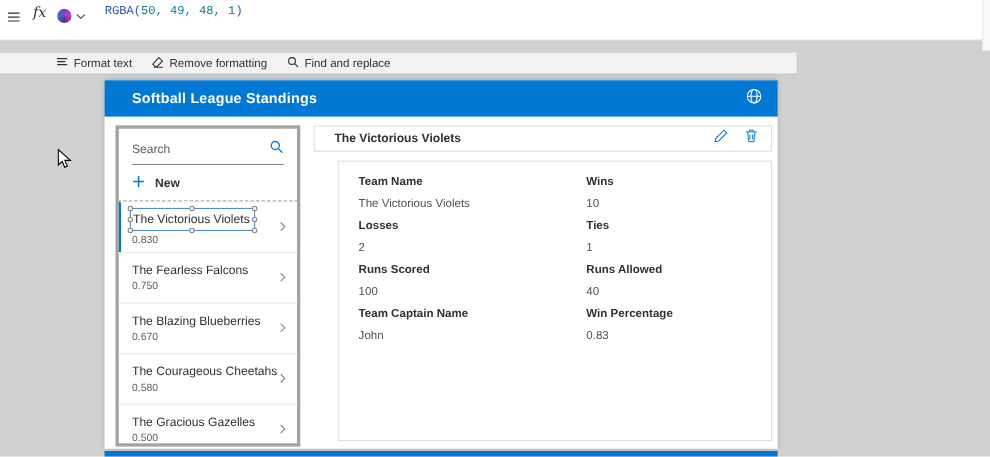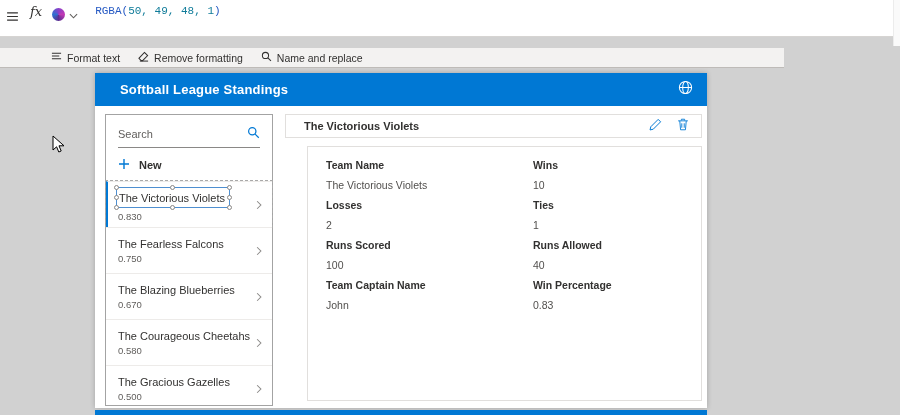--- a/index.html
+++ b/index.html
@@ -14,36 +14,36 @@
   .fx { font-family:"DejaVu Serif", serif; font-style:italic; font-size:13px; color:#323130; padding:4px 6px 0 7px; }
   .prop-dd { display:flex; align-items:center; gap:4px; padding:5px 5px 0 4px; }
   .app-dot { width:13px; height:13px; border-radius:50%; display:inline-block;
     background:conic-gradient(#8a3fc9, #c239b3, #5b2e91, #2f6fd0, #8a3fc9); }
   .formula { padding:5px 0 0 12px; font-family:"Liberation Mono", monospace; font-size:11px; white-space:pre; flex:1; }
   .tok-fn { color:#2458c3;margin-top:36px; }
   .tok-num { color:#0f7b99; }
   .fb-scroll { position:absolute; right:0; top:0; width:7px; height:46px; background:#fafafa; border-left:1px solid #ececec; }
 
   
-  .fmt-toolbar { position:absolute; top:48px; left:0; width:784px; height:20px;
+  .fmt-toolbar { position:absolute; top:48px; left:0; width:724px; height:20px;
     background:#f3f2f1; border-bottom:1px solid #bebbb8; display:flex; align-items:center; padding-left:42px; }
   .tb-btn { display:flex; align-items:center; gap:5px; font-size:10.5px; color:#323130; padding:0 9px; height:100%; }
 
   
   .canvas { position:absolute; top:69px; left:0; width:756px; height:346px; background:#d1d1d1; }
   .app { position:absolute; left:95px; top:4px; width:612px; height:335px; background:#fff;
     box-shadow:0 0 5px rgba(0,0,0,.22); }
   .next-screen { position:absolute; left:95px; top:341px; width:612px; height:6px; background:#0078d4; }
 
   
   .app-header { height:33px; background:#0078d4; display:flex; align-items:center; padding:0 14px 0 25px; }
   .app-title { flex:1; color:#fff; font-size:13px; font-weight:600; letter-spacing:.2px; }
 
   
-  .browse { position:absolute; left:10px; top:41px; width:168px; height:292px; background:#fff; border:1px solid #a3a3a3; }
+  .browse { position:absolute; left:10px; top:41px; width:168px; height:292px; background:#fff; border:3px solid #a3a3a3; }
   .search-row { display:flex; align-items:center; margin:10px 12px 0; border-bottom:1px solid #8a8886; padding-bottom:4px; }
   .search-input { border:none; outline:none; font-size:11px; color:#605e5c; width:100%; background:transparent; }
   .search-input::placeholder { color:#605e5c; }
   .new-row { display:flex; align-items:center; gap:9px; padding:8px 12px 7px;font-weight:bold; }
   .new-label { font-size:11px; color:#323130; }
   .list-item { position:relative; height:46px; border-top:1px solid #edebe9; display:flex; align-items:center; padding:0 10px 0 12px; }
   .li-text { flex:1; min-width:0; }
   .li-name { font-size:11px; color:#323130; white-space:nowrap; }
   .li-value { font-size:9.5px; color:#605e5c; margin-top:3px; }
   .list-item.selected { border-left:2px solid #0078d4; outline:1px dashed #a9a9a9; outline-offset:0; padding-left:10px; }
@@ -107,21 +107,21 @@
     </span>
     <span>Remove formatting</span>
   </button>
   <button class="tb-btn">
     <span>
       <svg width="11" height="11" viewBox="0 0 16 16">
           <circle cx="6.5" cy="6.5" r="4.5" fill="none" stroke="#323130" stroke-width="1.5"></circle>
           <line x1="10" y1="10" x2="14.5" y2="14.5" stroke="#323130" stroke-width="1.5"></line>
         </svg>
     </span>
-    <span>Name and replace</span>
+    <span>Find and replace</span>
   </button>
 </div>
 
 <div class="canvas">
   <div class="app">
 
     <div class="app-header">
       <span class="app-title">Softball League Standings</span>
       <span>
         <svg width="15" height="15" viewBox="0 0 16 16">

